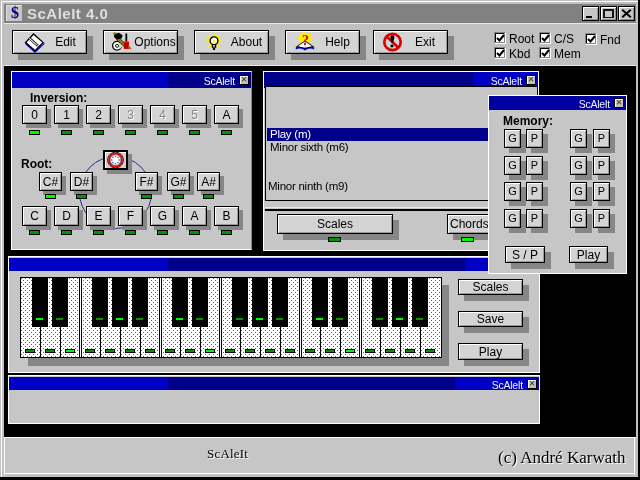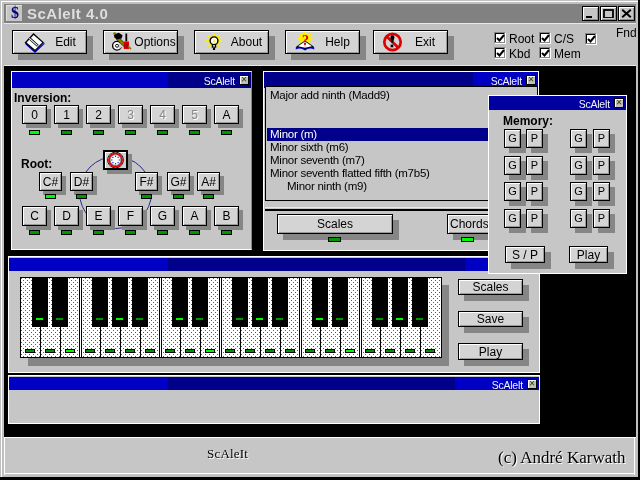--- a/index.html
+++ b/index.html
@@ -145,21 +145,21 @@
     <svg width="11" height="11" viewBox="0 0 11 11">
       <path d="M2 5 L4.5 7.5 L9 2" stroke="#000" stroke-width="2" fill="none"></path>
     </svg>
   </div>
 <div class="cblab" style="left:554px;top:32px;">C/S</div>
 <div class="cb" style="left:585px;top:33px;">
     <svg width="11" height="11" viewBox="0 0 11 11">
       <path d="M2 5 L4.5 7.5 L9 2" stroke="#000" stroke-width="2" fill="none"></path>
     </svg>
   </div>
-<div class="cblab" style="left:600px;top:26px;margin-left:16px;">Fnd</div>
+<div class="cblab" style="left:600px;top:33px;">Fnd</div>
 <div class="cb" style="left:494px;top:47px;">
     <svg width="11" height="11" viewBox="0 0 11 11">
       <path d="M2 5 L4.5 7.5 L9 2" stroke="#000" stroke-width="2" fill="none"></path>
     </svg>
   </div>
 <div class="cblab" style="left:509px;top:47px;">Kbd</div>
 <div class="cb" style="left:539px;top:47px;">
     <svg width="11" height="11" viewBox="0 0 11 11">
       <path d="M2 5 L4.5 7.5 L9 2" stroke="#000" stroke-width="2" fill="none"></path>
     </svg>
@@ -167,21 +167,21 @@
 <div class="cblab" style="left:554px;top:47px;">Mem</div>
 <div class="abs" style="left:4px;top:65px;width:632px;height:1px;background:#e8e8e8;"></div>
 <div class="abs" style="left:4px;top:66px;width:632px;height:371px;background:#000;"></div>
 <div class="panel" style="left:11px;top:71px;width:241px;height:179px;border-right-color:#8a8a8a;">
 <div class="ptitle">
       <div style="position:absolute;left:0px;top:0;width:156px;height:100%;background:#0000c4;"></div>
       <div style="position:absolute;left:156px;top:0;width:83px;height:100%;background:#00008b;"></div>
       <span class="ptname">ScAleIt</span>
       <span class="px">✕</span>
     </div>
-<div class="blab" style="left:2px;top:19px;text-align:center;">Inversion:</div>
+<div class="blab" style="left:18px;top:19px;text-align:center;">Inversion:</div>
 </div>
 <div class="sh" style="left:26px;top:109px;width:25px;height:19px;"></div>
 <div class="b3" style="left:22px;top:105px;width:25px;height:19px;font-size:12px;color:#000;font-weight:normal;">
     <span style="">0</span>
   </div>
 <div style="position:absolute;left:29px;top:130px;width:11px;height:5px;background:#00fa00;border:1px solid #000;box-sizing:border-box;"></div>
 <div class="sh" style="left:58px;top:109px;width:25px;height:19px;"></div>
 <div class="b3" style="left:54px;top:105px;width:25px;height:19px;font-size:12px;color:#000;font-weight:normal;">
     <span style="">1</span>
   </div>
@@ -292,27 +292,24 @@
 <div style="position:absolute;left:221px;top:230px;width:11px;height:5px;background:#009600;border:1px solid #000;box-sizing:border-box;"></div>
 <div class="panel" style="left:263px;top:71px;width:276px;height:180px;">
 <div class="ptitle">
       <div style="position:absolute;left:0px;top:0;width:209px;height:100%;background:#00008b;"></div>
       <div style="position:absolute;left:209px;top:0;width:65px;height:100%;background:#0000c4;"></div>
       <span class="ptname">ScAleIt</span>
       <span class="px">✕</span>
     </div>
 </div>
 <div class="abs" style="left:265px;top:86px;width:273px;height:115px;background:#c6c6c6;border:1px solid #000;overflow:hidden;font-size:11.5px;letter-spacing:-0.25px;">
-<div style="position:absolute;left:1px;right:1px;top:2px;height:13px;color:#000;padding-left:3px;line-height:13px;white-space:nowrap;">Major add ninth (Madd9)</div>
 <div style="position:absolute;left:1px;right:1px;top:28px;height:13px;color:#000;padding-left:3px;line-height:13px;white-space:nowrap;"></div>
-<div style="position:absolute;left:1px;right:1px;top:41px;height:13px;background:#00008b;color:#fff;padding-left:3px;line-height:13px;white-space:nowrap;">Minor (m)</div>
+<div style="position:absolute;left:1px;right:1px;top:41px;height:13px;background:#00008b;color:#fff;padding-left:3px;line-height:13px;white-space:nowrap;">Play (m)</div>
 <div style="position:absolute;left:1px;right:1px;top:54px;height:13px;color:#000;padding-left:3px;line-height:13px;white-space:nowrap;">Minor sixth (m6)</div>
-<div style="position:absolute;left:1px;right:1px;top:67px;height:13px;color:#000;padding-left:3px;line-height:13px;white-space:nowrap;">Minor seventh (m7)</div>
-<div style="position:absolute;left:1px;right:1px;top:80px;height:13px;color:#000;padding-left:3px;line-height:13px;white-space:nowrap;">Minor seventh flatted fifth (m7b5)</div>
-<div style="position:absolute;left:1px;right:1px;top:93px;height:13px;color:#000;padding-left:20px;line-height:13px;white-space:nowrap;">Minor ninth (m9)</div>
+<div style="position:absolute;left:1px;right:1px;top:93px;height:13px;color:#000;padding-left:1px;line-height:13px;white-space:nowrap;">Minor ninth (m9)</div>
 </div>
 <div class="abs" style="left:265px;top:207px;width:273px;height:1px;background:#e8e8e8;"></div>
 <div class="abs" style="left:265px;top:209px;width:273px;height:2px;background:#000;"></div>
 <div class="sh" style="left:283px;top:220px;width:116px;height:20px;"></div>
 <div class="b3" style="left:277px;top:214px;width:116px;height:20px;font-size:12px;color:#000;font-weight:normal;">
     <span style="">Scales</span>
   </div>
 <div class="sh" style="left:453px;top:220px;width:116px;height:20px;"></div>
 <div class="b3" style="left:447px;top:214px;width:116px;height:20px;font-size:12px;color:#000;font-weight:normal;justify-content:flex-start;">
     <span style="margin-left:2px;">Chords</span>

